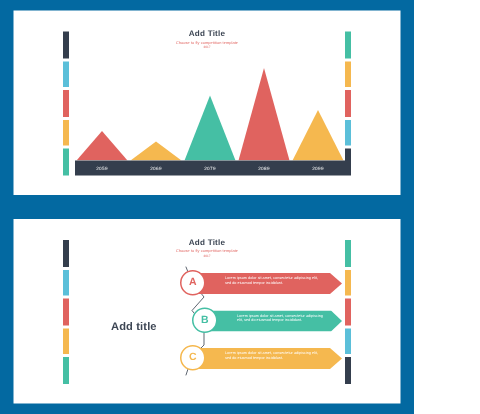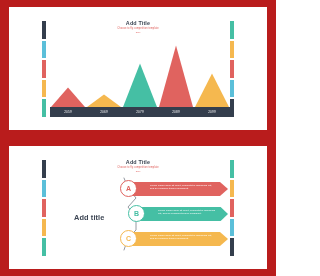--- a/index.html
+++ b/index.html
@@ -12,21 +12,21 @@
     height: 276px;
     font-family: "Liberation Sans", sans-serif;
     overflow: hidden;
     position: relative;
   }
 
   .page {
     width: 276px;
     height: 276px;
     position: relative;
-    background: #b91c1c;
+    background: #0369a1;
   }
 
   
   .slide {
     position: absolute;
     left: 9px;
     width: 258px;
     height: 123px;
     background: #ffffff;
     overflow: hidden;

